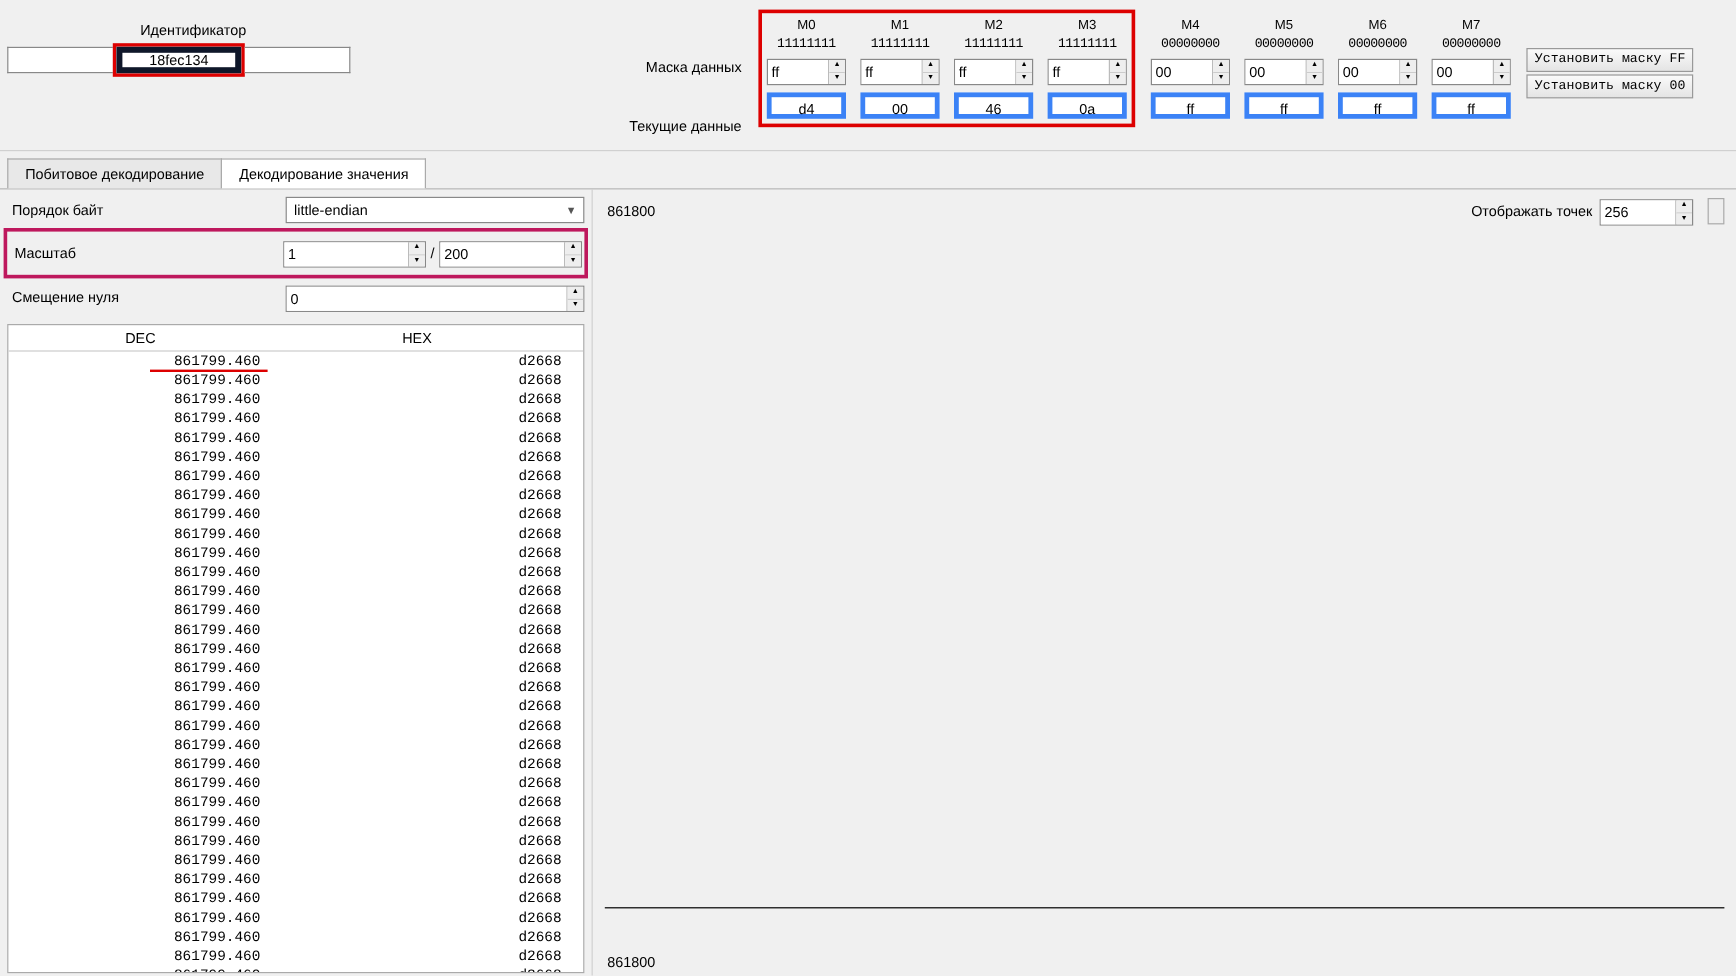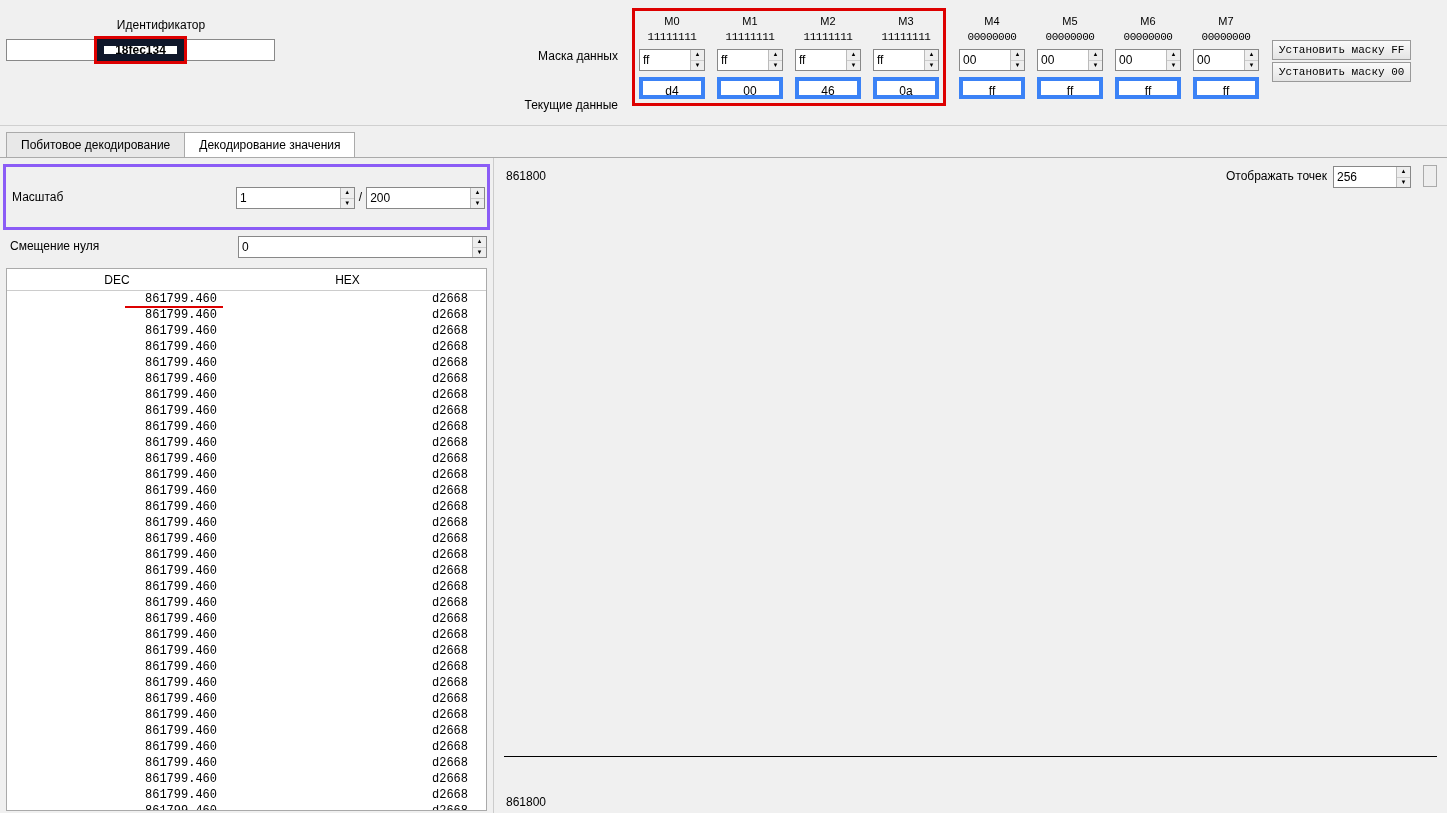--- a/index.html
+++ b/index.html
@@ -36,23 +36,22 @@
   text-align: center;
   font-family: inherit;
   font-size: 12px;
 }
 .red-outline-id {
   border: 3px solid #d00;
   padding: 0;
   display: inline-block;
 }
 .red-outline-id .id-input {
-  width: 87px;
-  border: 7px solid #0f172a;
-  font-weight: bold;
+  width: 104px;
+  border: 5px solid #0f172a;
 }
 .id-row {
   display: flex;
   align-items: center;
 }
 .id-left {
   width: 88px;
   height: 22px;
   border: 1px solid #888;
   border-right: none;
@@ -222,22 +221,22 @@
   justify-content: space-between;
   padding: 0 2px 0 6px;
 }
 .select .dd {
   width: 16px;
   text-align: center;
   color: #555;
   font-size: 9px;
 }
 .red-row {
-  border: 3px solid #8b5cf6;
-  padding: 18px 2px;
+  border: 3px solid #be185d;
+  padding: 6px 2px;
   margin-left: -3px;
   margin-right: -3px;
 }
 .red-row .lab { width: 228px; }
 .table-wrap {
   flex: 1;
   background: #fff;
   border: 1px solid #aaa;
   margin-top: 6px;
   position: relative;
@@ -457,20 +456,29 @@
 </div>
 
 <div class="tabs">
   <div class="tab">Побитовое декодирование</div>
   <div class="tab active">Декодирование значения</div>
 </div>
 
 <div class="tab-panel">
 
   <div class="left-panel">
+    <div class="form-row">
+      <div class="lab">Порядок байт</div>
+      <div class="ctrl">
+        <div class="select">
+          <span>little-endian</span>
+          <span class="dd">▼</span>
+        </div>
+      </div>
+    </div>
 
     <div class="form-row red-row">
       <div class="lab">Масштаб</div>
       <div class="ctrl">
         <div class="spinner" style="flex:1">
           <input value="1" style="">
           <div class="arrows">
               <span>▲</span>
               <span>▼</span>
             </div>

